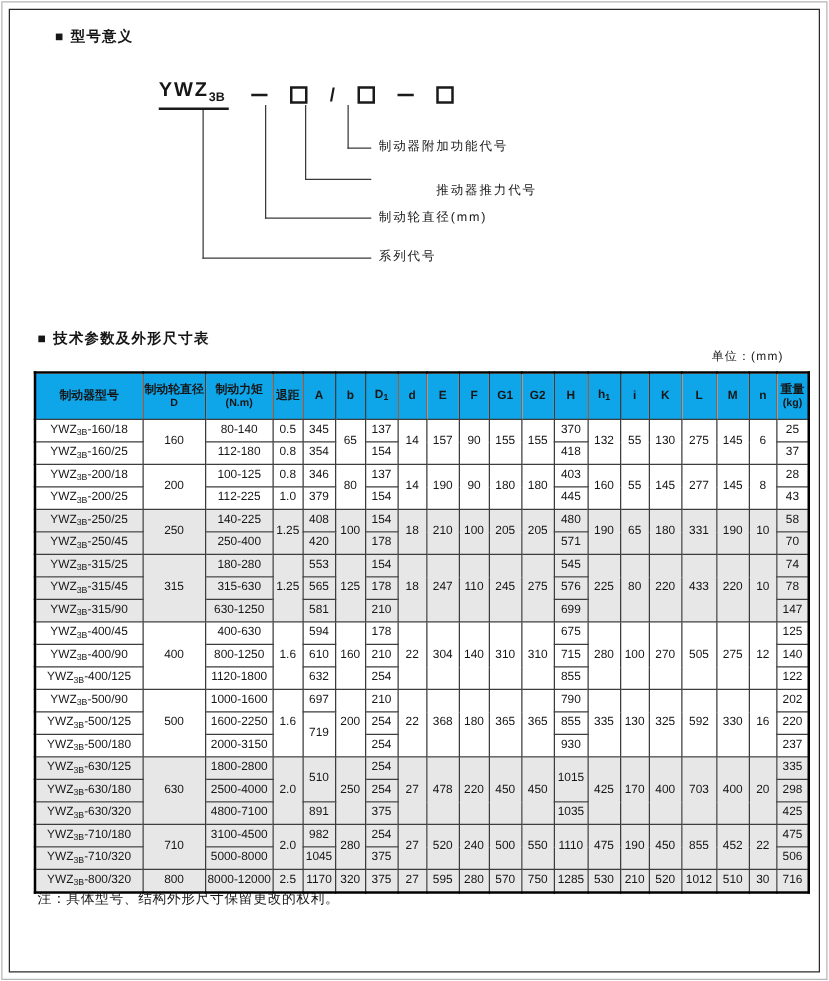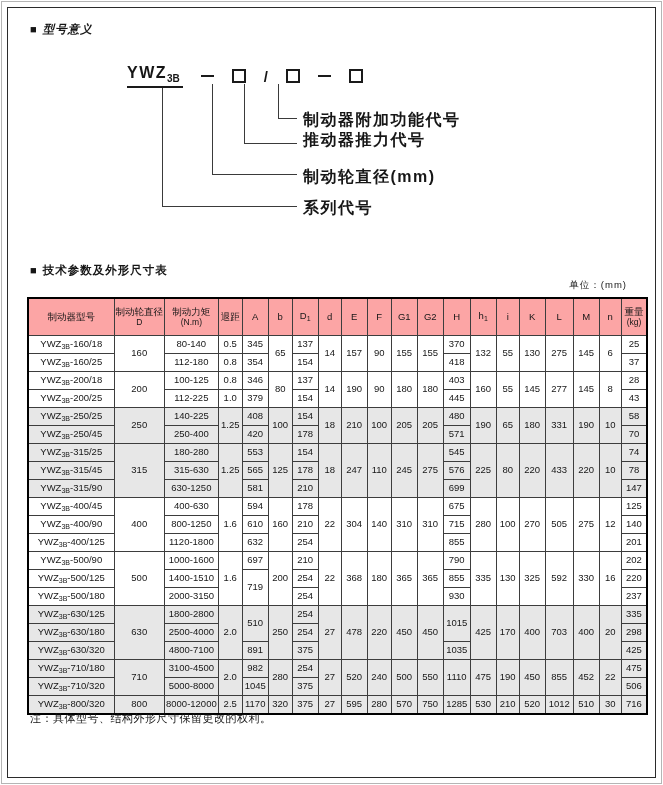--- a/index.html
+++ b/index.html
@@ -4,57 +4,57 @@
 <style>
   html,body { margin:0; padding:0; }
   body {
     width:663px; height:785px; position:relative; background:#ffffff;
     font-family:"Liberation Sans", sans-serif; color:#161616; overflow:hidden;
   }
   .frame-outer { position:absolute; inset:1px; border:1px solid #b5b5b5; pointer-events:none; }
   .frame-inner { position:absolute; inset:7px; border:1px solid #2b2b2b; pointer-events:none; }
 
   .section-title { position:absolute; font-weight:bold; font-size:11.5px; letter-spacing:1px; white-space:nowrap; }
-  #title1 { left:30px; top:22px;font-style:italic; }
+  #title1 { left:44px; top:22px; }
   #title2 { left:30px; top:263px; }
   .bullet { display:inline-block; margin-right:5px; font-size:11px; }
 
   
   .code-row { position:absolute; left:127px; top:64px; display:flex; align-items:center; gap:18px; height:24px; }
   .code-series { font-size:16px; font-weight:bold; letter-spacing:1.5px; border-bottom:2px solid #1a1a1a; padding:0 3px 1px 0; white-space:nowrap; }
   .code-series sub { font-size:10px; letter-spacing:0; }
   .code-dash { width:13px; height:2px; background:#1a1a1a; }
   .code-box { width:10px; height:10px; border:2px solid #1a1a1a; background:#fff; }
   .code-slash { font-size:15px; font-weight:bold; }
 
   .connector { position:absolute; border-left:1.5px solid #3a3a3a; border-bottom:1.5px solid #3a3a3a; }
   #conn-series { left:162px; top:88px; width:134px; height:118px; }
   #conn-box1   { left:212px; top:84px; width:84px;  height:90px; }
   #conn-box2   { left:244px; top:84px; width:52px;  height:59px; }
   #conn-box3   { left:278px; top:84px; width:18px;  height:34px; }
 
-  .diagram-label { position:absolute; left:303px; font-size:16px; font-weight:bold; letter-spacing:1.5px; white-space:nowrap; }
+  .diagram-label { position:absolute; left:303px; font-size:10px; font-weight:normal; letter-spacing:1.5px; white-space:nowrap; }
   #dlabel-0 { top:110px; }
-  #dlabel-1 { top:130px; }
+  #dlabel-1 { top:145px;margin-left:46px; }
   #dlabel-2 { top:167px; }
   #dlabel-3 { top:198px;text-align:right; }
 
   .unit { position:absolute; right:36px; top:279px; font-size:9.5px; font-weight:normal; letter-spacing:1px; }
 
   
   #params-table {
     position:absolute; left:27px; top:297px;
     border-collapse:collapse; table-layout:fixed;
     font-size:9.5px; border:2px solid #000;
   }
   #params-table th, #params-table td {
     border:1px solid #3d3d3d; text-align:center; vertical-align:middle;
     padding:0 1px; height:17px; line-height:1.1; overflow:hidden; white-space:nowrap;
   }
-  #params-table thead th { background:#fca5a5; height:36px; font-weight:normal; font-size:9.5px;margin-top:35px; }
+  #params-table thead th { background:#0ea5e9; height:36px; font-weight:bold; font-size:9.5px;margin-top:35px; }
   #params-table thead .hdr-sub-line { font-size:8.5px; }
   #params-table sub { font-size:7px; vertical-align:-2px; }
   #params-table tr.shaded td { background:#e7e7e7; }
   .model-cell { white-space:nowrap; }
 
   .note { position:absolute; left:30px; top:711px; font-size:11px; letter-spacing:0.5px; }
 </style>
 </head>
 <body>
 
@@ -306,21 +306,21 @@
         <td>210</td>
         <td>715</td>
         <td>140</td>
       </tr>
       <tr>
         <td class="model-cell">YWZ<sub>3B</sub>-400/125</td>
         <td>1120-1800</td>
         <td>632</td>
         <td>254</td>
         <td>855</td>
-        <td>201</td>
+        <td>122</td>
       </tr>
       <tr>
         <td class="model-cell">YWZ<sub>3B</sub>-500/90</td>
         <td rowspan="3">500</td>
         <td>1000-1600</td>
         <td rowspan="3">1.6</td>
         <td>697</td>
         <td rowspan="3">200</td>
         <td>210</td>
         <td rowspan="3">22</td>
@@ -332,21 +332,21 @@
         <td rowspan="3">335</td>
         <td rowspan="3">130</td>
         <td rowspan="3">325</td>
         <td rowspan="3">592</td>
         <td rowspan="3">330</td>
         <td rowspan="3">16</td>
         <td>202</td>
       </tr>
       <tr>
         <td class="model-cell">YWZ<sub>3B</sub>-500/125</td>
-        <td>1400-1510</td>
+        <td>1600-2250</td>
         <td rowspan="2">719</td>
         <td>254</td>
         <td>855</td>
         <td>220</td>
       </tr>
       <tr>
         <td class="model-cell">YWZ<sub>3B</sub>-500/180</td>
         <td>2000-3150</td>
         <td>254</td>
         <td>930</td>

